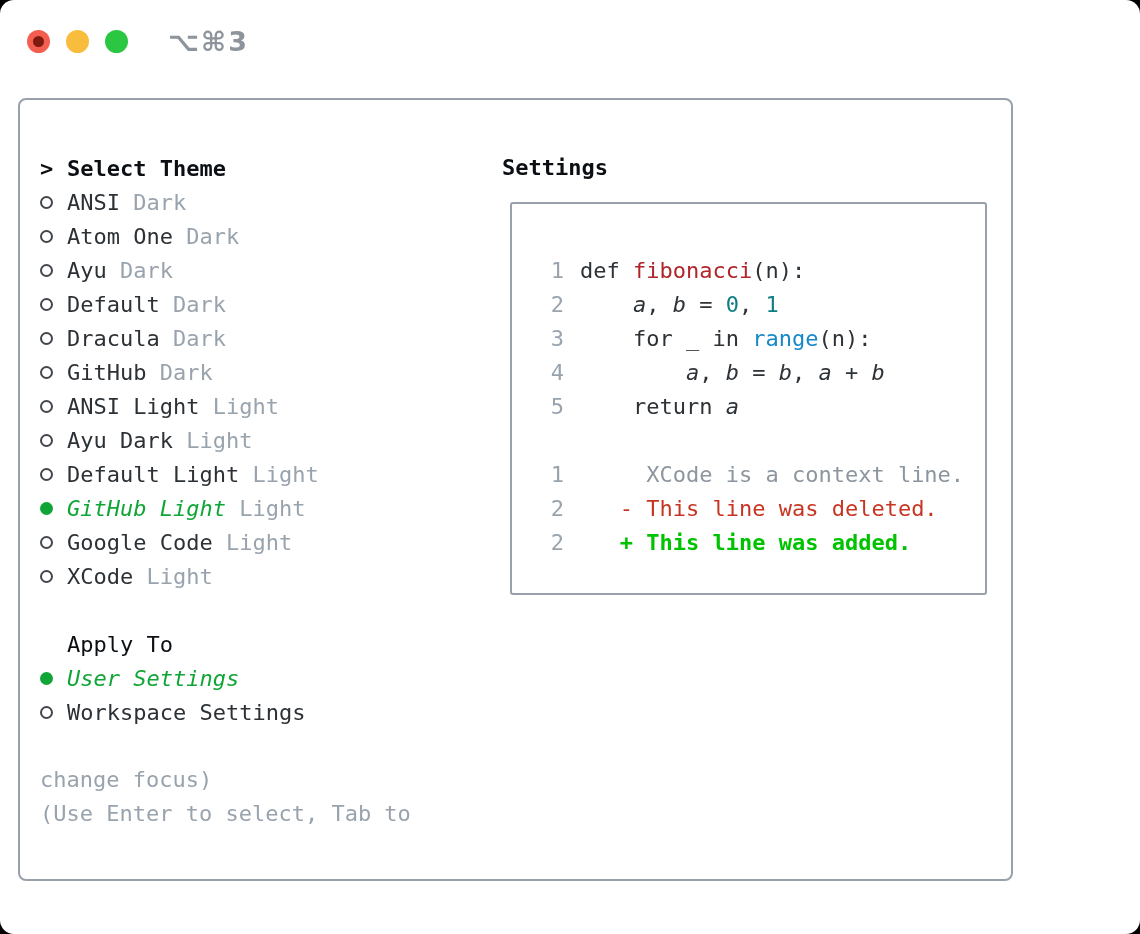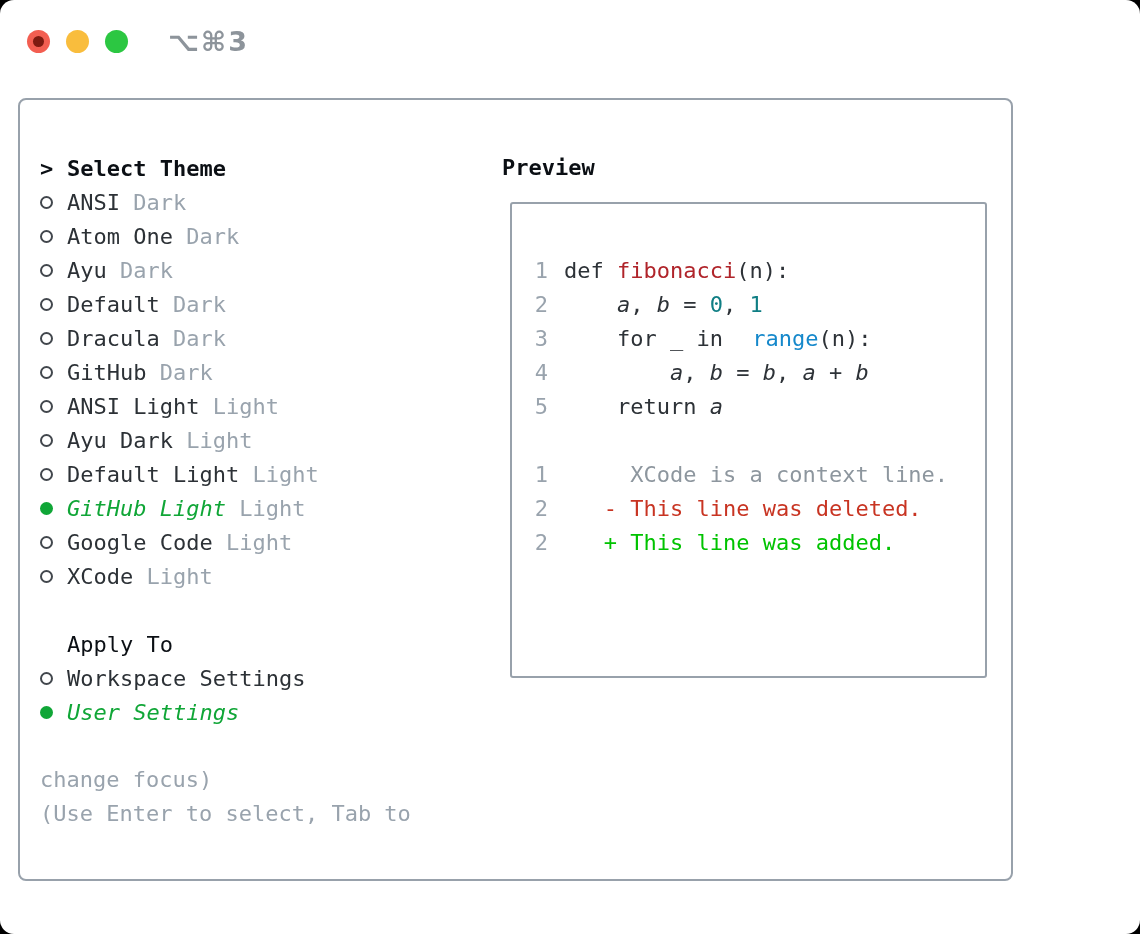--- a/index.html
+++ b/index.html
@@ -36,34 +36,34 @@
   .hdr{color:var(--header);font-weight:bold;}
   .iname{color:var(--item);}
   .iname.sel{color:var(--sel);font-style:italic;}
   .variant{color:var(--gray);margin-left:1ch;}
   .spacer{height:34px;}
   .hint{margin-top:34px;color:var(--gray);font-size:22px;line-height:34px;}
   
   .preview{position:absolute;left:482px;top:51px;width:500px;font-size:22px;}
   .preview-title{height:34px;line-height:34px;color:var(--header);font-weight:bold;}
   .preview-box{
-    margin-top:17px;margin-left:8px;width:477px;height:476px;box-sizing:border-box;
+    margin-top:17px;margin-left:8px;width:477px;height:393px;box-sizing:border-box;
     border:2px solid var(--border);border-radius:3px;
-    padding:50px 0 0 10px;overflow:hidden;background:#fff;
+    padding:50px 0 0 26px;overflow:hidden;background:#fff;
   }
   .codeline{height:34px;line-height:34px;white-space:pre;}
   .ln{display:inline-block;width:26px;text-align:right;margin-right:16px;color:var(--gray);}
   .tk-code{color:var(--code);}
   .tk-func{color:var(--func);}
   .tk-num{color:var(--num);}
-  .tk-builtin{color:var(--builtin);margin-left:16px;}
+  .tk-builtin{color:var(--builtin);}
   .tk-var{color:var(--code);font-style:italic;}
   .tk-context{color:var(--context);}
   .tk-deleted{color:var(--deleted);}
-  .tk-added{color:var(--added);}
+  .tk-added{color:var(--added);font-weight:bold;}
 </style>
 </head>
 <body>
 
 <div class="window">
 
   <div class="titlebar">
     <span class="tl red"></span>
     <span class="tl yellow"></span>
     <span class="tl green"></span>
@@ -92,32 +92,32 @@
           <div class="prow"><span class="marker ring"></span><span class="iname">XCode</span><span class="variant">Light</span></div>
         </div>
 
       <div class="spacer"></div>
 
       <div class="prow">
         <span class="marker blank"></span><span class="hdr" style="font-weight:normal;">Apply To</span>
       </div>
 
       <div>
+          <div class="prow"><span class="marker dot"></span><span class="iname sel">User Settings</span></div>
           <div class="prow"><span class="marker ring"></span><span class="iname">Workspace Settings</span></div>
-          <div class="prow"><span class="marker dot"></span><span class="iname sel">User Settings</span></div>
         </div>
 
       <div class="hint">
         <div>change focus)</div>
         <div>(Use Enter to select, Tab to</div>
       </div>
     </div>
 
     <div class="preview">
-      <div class="preview-title">Preview</div>
+      <div class="preview-title">Settings</div>
       <div class="preview-box">
           <div class="codeline"><span class="ln">1</span><span class="codetext"><span class="tk-code">def </span><span class="tk-func">fibonacci</span><span class="tk-code">(n):</span></span></div>
           <div class="codeline"><span class="ln">2</span><span class="codetext"><span class="tk-code">    </span><span class="tk-var">a</span><span class="tk-code">, </span><span class="tk-var">b</span><span class="tk-code"> = </span><span class="tk-num">0</span><span class="tk-code">, </span><span class="tk-num">1</span></span></div>
           <div class="codeline"><span class="ln">3</span><span class="codetext"><span class="tk-code">    for _ in </span><span class="tk-builtin">range</span><span class="tk-code">(n):</span></span></div>
           <div class="codeline"><span class="ln">4</span><span class="codetext"><span class="tk-code">        </span><span class="tk-var">a</span><span class="tk-code">, </span><span class="tk-var">b</span><span class="tk-code"> = </span><span class="tk-var">b</span><span class="tk-code">, </span><span class="tk-var">a</span><span class="tk-code"> + </span><span class="tk-var">b</span></span></div>
           <div class="codeline"><span class="ln">5</span><span class="codetext"><span class="tk-code">    return </span><span class="tk-var">a</span></span></div>
           <div class="codeline"><span class="ln"></span><span class="codetext"></span></div>
           <div class="codeline"><span class="ln">1</span><span class="codetext"><span class="tk-context">     XCode is a context line.</span></span></div>
           <div class="codeline"><span class="ln">2</span><span class="codetext"><span class="tk-deleted">   - This line was deleted.</span></span></div>
           <div class="codeline"><span class="ln">2</span><span class="codetext"><span class="tk-added">   + This line was added.</span></span></div>

